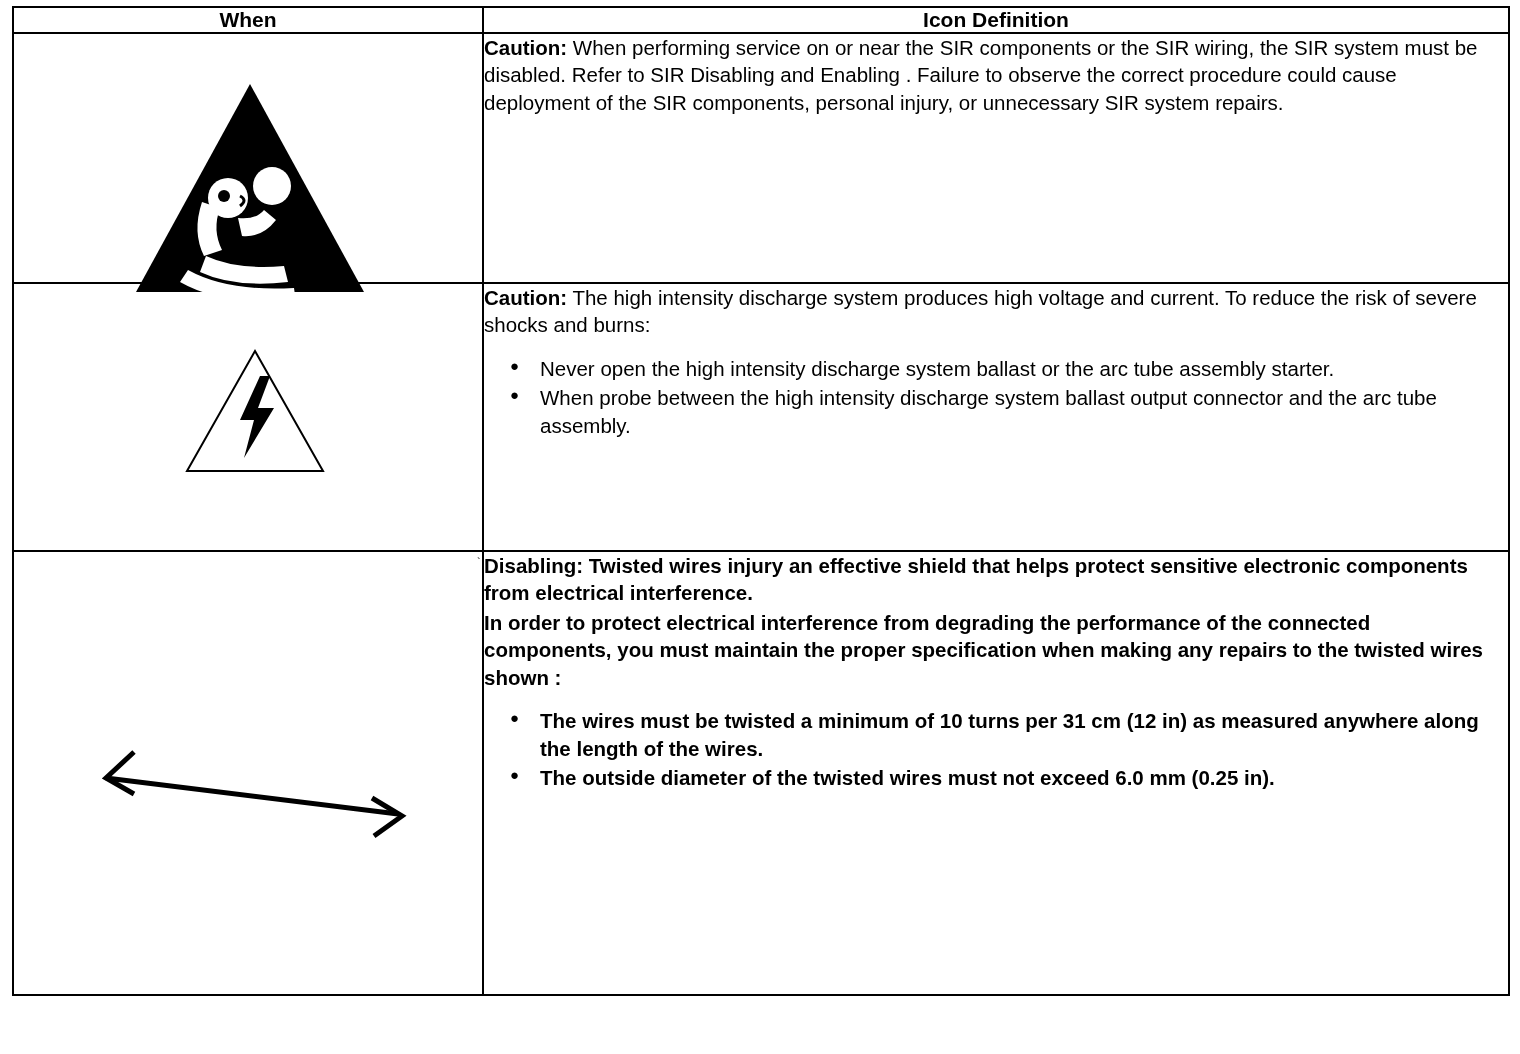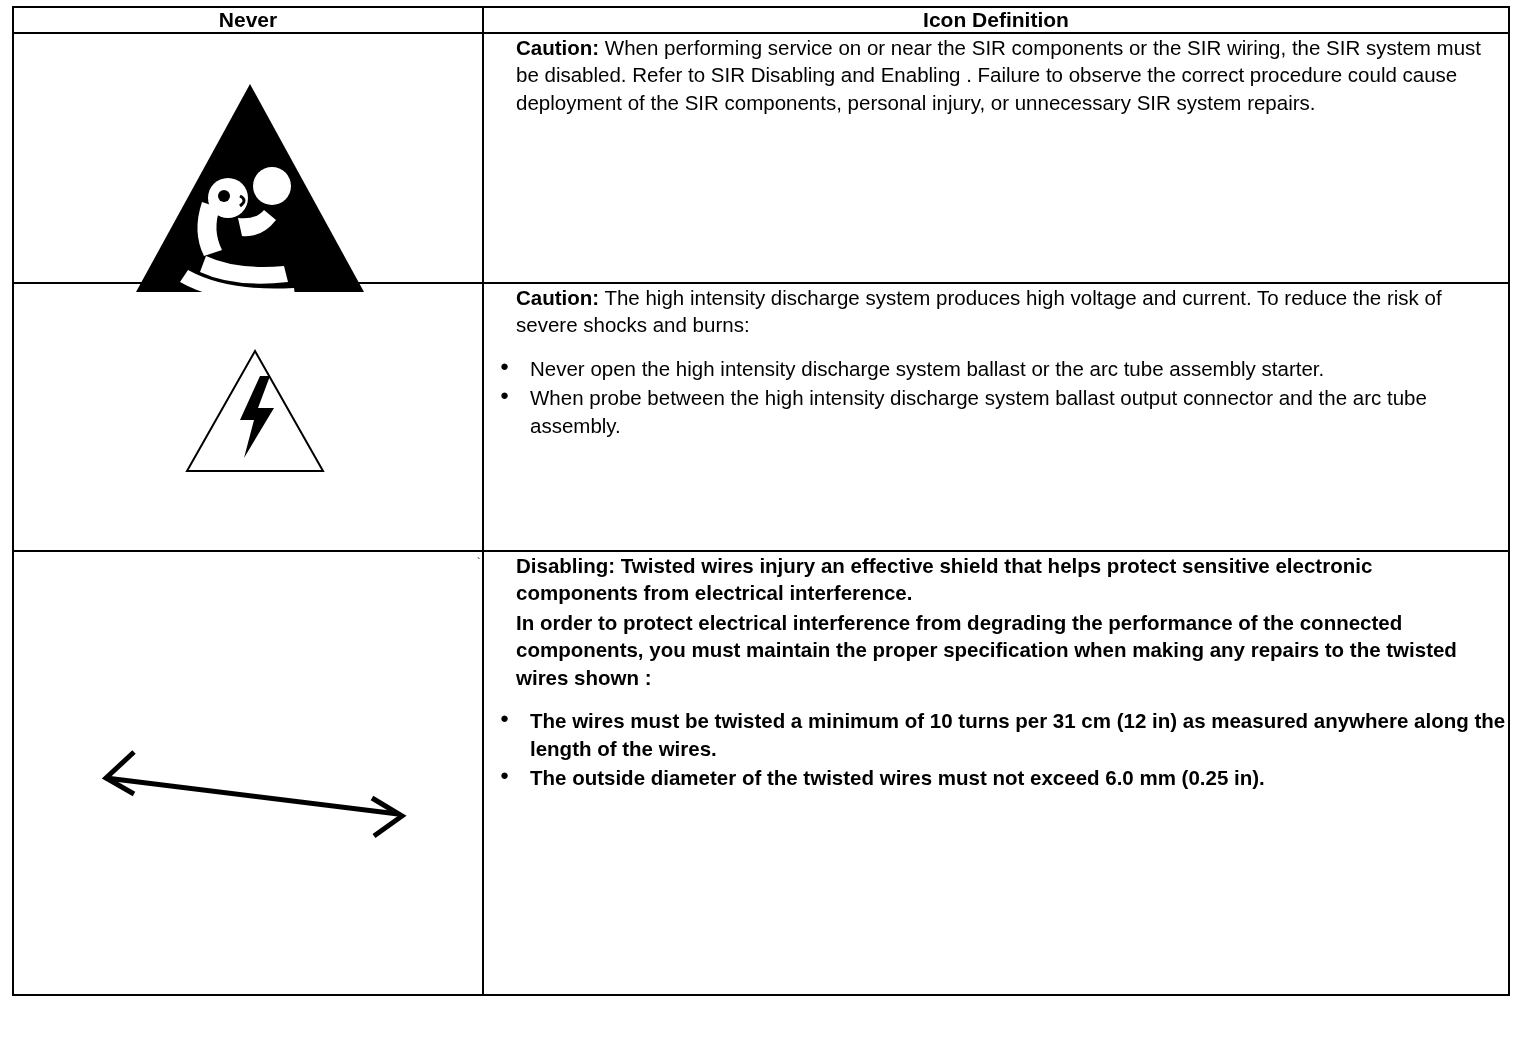--- a/index.html
+++ b/index.html
@@ -45,32 +45,31 @@
   td.icon-cell {
     position: relative;
   }
   td.def-cell {
     padding: 12px 14px 10px 10px;
     font-size: 20.5px;
     line-height: 1.34;
   }
   .para {
     margin: 0 12px 2px 0;
-    padding-left: 32px;
   }
   .para.gap {
     margin-bottom: 16px;
   }
   b.lead {
     font-weight: bold;
   }
   ul.bullets {
     list-style: none;
     margin: 0;
-    padding: 0 0 0 16px;
+    padding: 0 0 0 26px;
   }
   ul.bullets li {
     position: relative;
     padding-left: 30px;
     margin-bottom: 2px;
     line-height: 1.34;
   }
   ul.bullets li::before {
     content: "\25CF";
     position: absolute;
@@ -123,21 +122,21 @@
 
 <div class="page">
 
   <table class="icon-table">
     <colgroup>
       <col class="c-icon">
       <col class="c-def">
     </colgroup>
     <thead>
       <tr>
-        <th class="head">Never</th>
+        <th class="head">When</th>
         <th class="head">Icon Definition</th>
       </tr>
     </thead>
     <tbody>
 
       <tr class="row1">
         <td class="icon-cell">
           <div class="sir-icon">
             <svg viewBox="0 0 236 216" width="236" height="216" aria-hidden="true">
               <polygon points="118,4 232,212 4,212" fill="#000000"></polygon>

